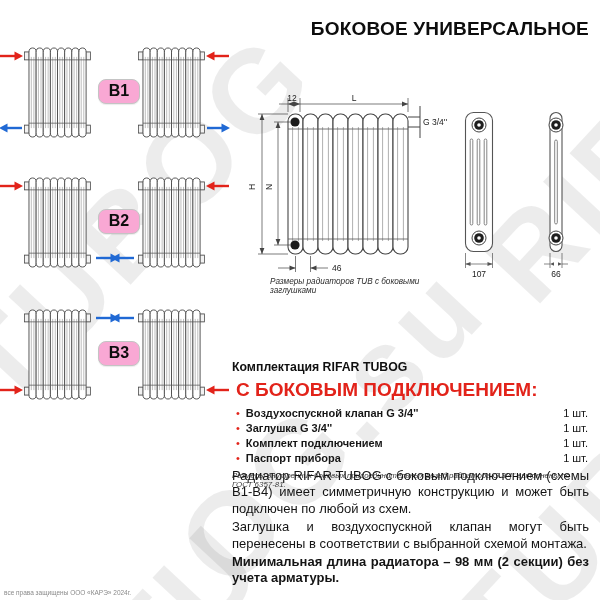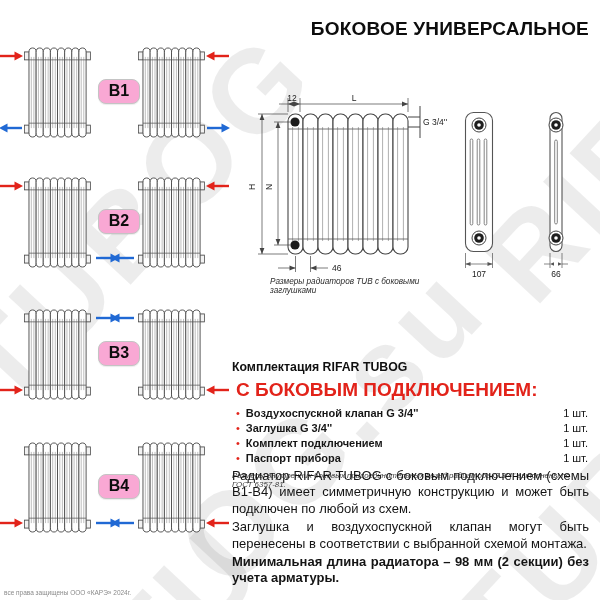--- a/index.html
+++ b/index.html
@@ -200,49 +200,20 @@
             <use href="#arrow-shape"></use>
           </svg>
         </span>
       <span class="a red flip" style="left:204px;top:77px;">
           <svg width="24" height="10">
             <use href="#arrow-shape"></use>
           </svg>
         </span>
     </div>
 
-    <div class="scheme-row row-b4">
-      <svg class="rad left" width="67" height="93" viewBox="0 0 78 94" preserveAspectRatio="none">
-          <use href="#rad-front"></use>
-        </svg>
-      <svg class="rad right" width="67" height="93" viewBox="0 0 78 94" preserveAspectRatio="none">
-          <use href="#rad-front"></use>
-        </svg>
-      <div class="scheme-label">B4</div>
-      <span class="a red" style="left:-3px;top:77px;">
-          <svg width="24" height="10">
-            <use href="#arrow-shape"></use>
-          </svg>
-        </span>
-      <span class="a blue" style="left:93px;top:77px;">
-          <svg width="24" height="10">
-            <use href="#arrow-shape"></use>
-          </svg>
-        </span>
-      <span class="a red flip" style="left:204px;top:77px;">
-          <svg width="24" height="10">
-            <use href="#arrow-shape"></use>
-          </svg>
-        </span>
-      <span class="a blue flip" style="left:109px;top:77px;">
-          <svg width="24" height="10">
-            <use href="#arrow-shape"></use>
-          </svg>
-        </span>
-    </div>
   </div>
 
   <div class="dims-wrap">
     <svg width="202" height="186" viewBox="0 0 202 186">
 
       <use href="#tube-l" x="40" y="22"></use>
         <use href="#tube-l" x="55" y="22"></use>
       <use href="#tube-l" x="70" y="22"></use>
         <use href="#tube-l" x="85" y="22"></use>
       <use href="#tube-l" x="100" y="22"></use>

